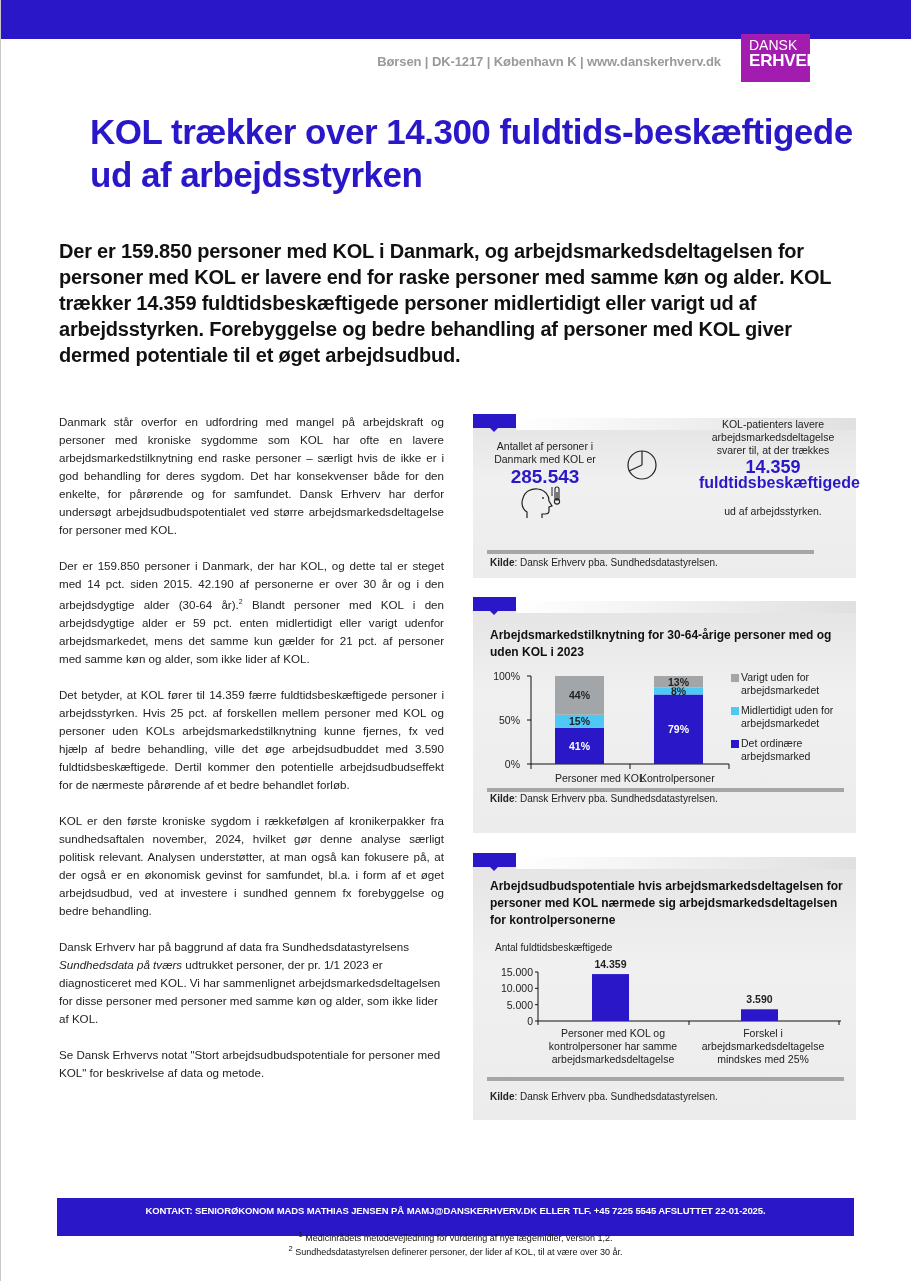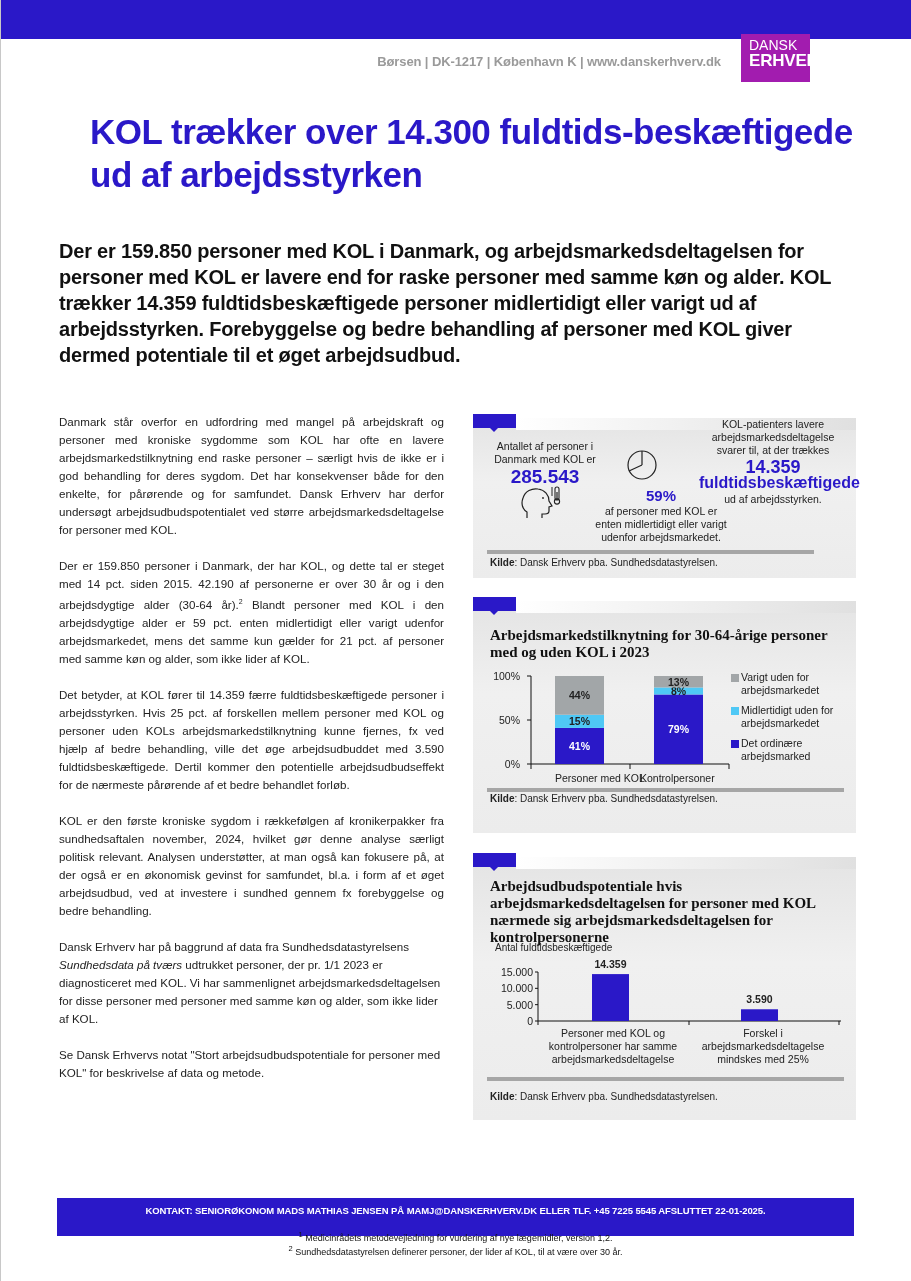--- a/index.html
+++ b/index.html
@@ -23,21 +23,21 @@
   .panel .tab:after { content: ""; position: absolute; left: 17px; top: 14px; border-left: 4px solid transparent; border-right: 4px solid transparent; border-top: 4px solid #2a18c8; }
   .panel .topfade { position: absolute; left: 43px; top: 0; right: 0; height: 12px; background: linear-gradient(to right, #ffffff, #e0e0e0); }
   .panel .rule { position: absolute; left: 14px; height: 4px; background: #a6a6a6; }
   .panel .source { position: absolute; left: 17px; font-size: 10px; color: #222; }
   .panel .source b { font-weight: bold; }
   .p1 { top: 418px; height: 160px; }
   .p2 { top: 601px; height: 232px; }
   .p3 { top: 857px; height: 263px; }
   .stat { position: absolute; text-align: center; font-size: 10.5px; line-height: 13px; color: #222; }
   .big { color: #2a18c8; font-weight: bold; }
-  .chart-title { position: absolute; left: 17px; font-size: 15px; line-height: 17px; font-weight: bold; color: #111; font-family: Liberation Serif, serif; }
+  .chart-title { position: absolute; left: 17px; font-size: 12px; line-height: 17px; font-weight: bold; color: #111; }
   svg text { font-family: "Liberation Sans", sans-serif; }
   .footer-bar { position: absolute; left: 57px; top: 1198px; width: 797px; height: 38px; background: #2a18c8; color: #fff; font-size: 9.5px; font-weight: bold; text-align: center; line-height: 26px; letter-spacing: -0.1px; }
   .footnote { position: absolute; left: 0; width: 911px; text-align: center; font-size: 9px; color: #111; }
 </style>
 </head>
 <body>
 
 <div class="page-edge"></div>
 <div class="topbar"></div>
 <div class="address">Børsen | DK-1217 | København K | www.danskerhverv.dk</div>
@@ -70,29 +70,25 @@
     <circle cx="24" cy="14" r="0.9" fill="#222"></circle>
     <line x1="33" y1="3" x2="33" y2="12" stroke="#222" stroke-width="1"></line>
     <rect x="36" y="3" width="4" height="13" rx="2" fill="none" stroke="#222" stroke-width="1.1"></rect>
     <circle cx="38" cy="17.5" r="2.6" fill="none" stroke="#222" stroke-width="1.1"></circle>
     <line x1="38" y1="8" x2="38" y2="16" stroke="#222" stroke-width="1.2"></line>
   </svg>
   <svg style="position:absolute; left:153px; top:31px;" width="32" height="32" viewBox="0 0 32 32">
     <circle cx="16" cy="16" r="14" fill="none" stroke="#222" stroke-width="1.2"></circle>
     <path d="M16 16 L16 2 M16 16 L3 22" stroke="#222" stroke-width="1.2" fill="none"></path>
   </svg>
-  <div class="stat" style="left:118px; top:69px; width:140px;">
-    <div class="big" style="font-size:15px; line-height:18px;">59%</div>
-    <div>af personer med KOL er enten midlertidigt eller varigt udenfor arbejdsmarkedet.</div>
-  </div>
   <div class="stat" style="left:226px; top:0px; width:148px; padding-top:0;">
     <div>KOL-patienters lavere arbejdsmarkedsdeltagelse svarer til, at der trækkes</div>
     <div class="big" style="font-size:18px; line-height:19px; margin-top:1px;">14.359</div>
     <div class="big" style="font-size:16px; line-height:12px;">fuldtidsbeskæftigede</div>
-    <div style="margin-top:4px;">ud af arbejdsstyrken.</div>
+    <div style="margin-top:16px;">ud af arbejdsstyrken.</div>
   </div>
   <div class="rule" style="top:132px; width:327px;"></div>
   <div class="source" style="top:139px;"><b>Kilde</b><span>: Dansk Erhverv pba. Sundhedsdatastyrelsen.</span></div>
 </div>
 
 <div class="panel p2">
   <div class="topfade"></div>
   <div class="tab"></div>
   <div class="chart-title" style="top:26px; width:360px;">Arbejdsmarkedstilknytning for 30-64-årige personer med og uden KOL i 2023</div>
   <svg id="chart1" style="position:absolute; left:0; top:60px;" width="383" height="130">

